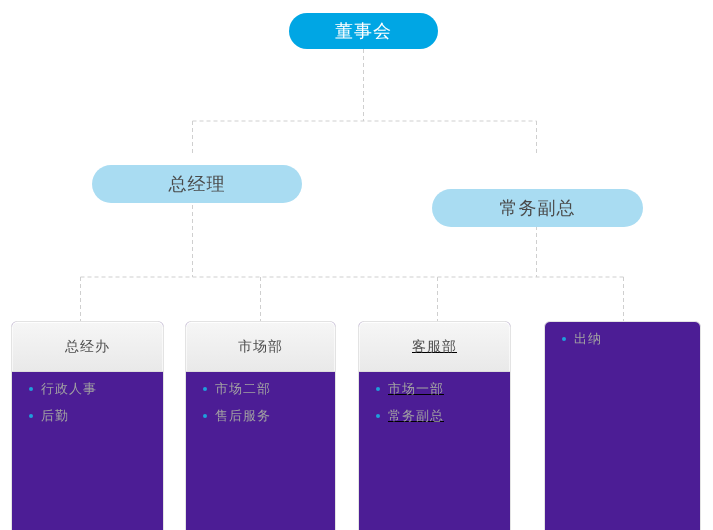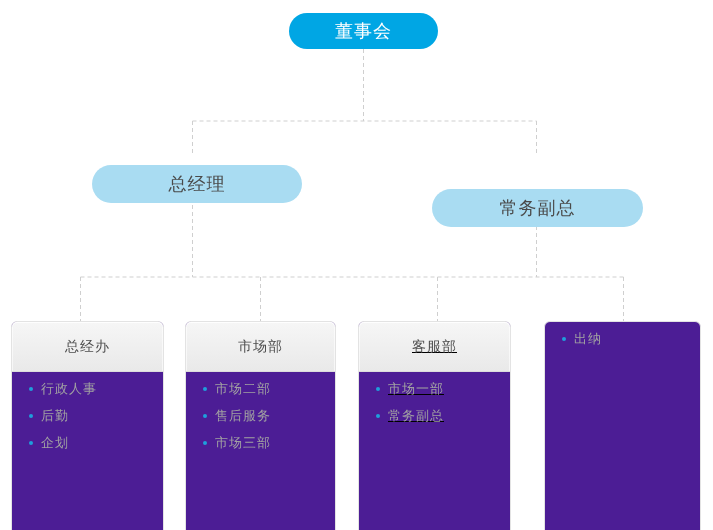--- a/index.html
+++ b/index.html
@@ -140,43 +140,35 @@
     </div>
     <ul class="dept-items">
           <li>
             <span class="dot"></span>
             <span>行政人事</span>
           </li>
           <li>
             <span class="dot"></span>
             <span>后勤</span>
           </li>
-          <li>
-            <span class="dot"></span>
-            <span>企划</span>
-          </li>
         </ul>
   </div>
 
   <div class="dept">
     <div class="dept-header">
       <span>市场部</span>
     </div>
     <ul class="dept-items">
           <li>
             <span class="dot"></span>
             <span>市场二部</span>
           </li>
           <li>
             <span class="dot"></span>
             <span>售后服务</span>
-          </li>
-          <li>
-            <span class="dot"></span>
-            <span>市场三部</span>
           </li>
         </ul>
   </div>
 
   <div class="dept">
     <div class="dept-header">
       <span>客服部</span>
     </div>
     <ul class="dept-items">
           <li>

